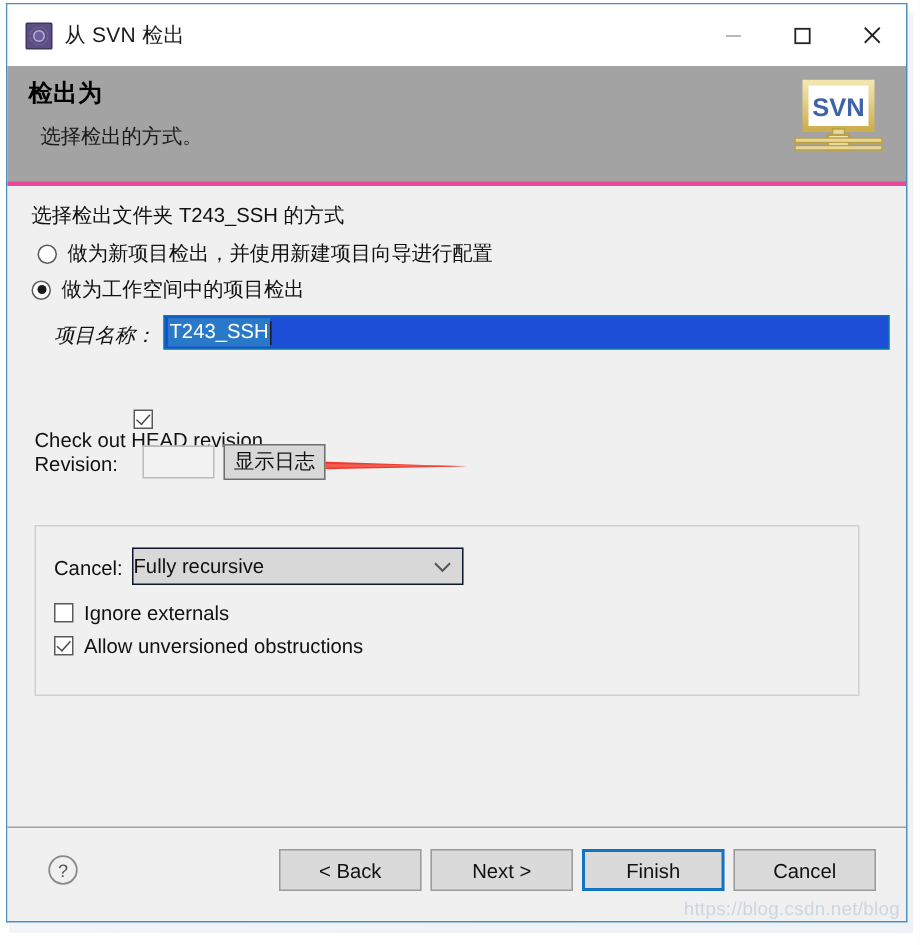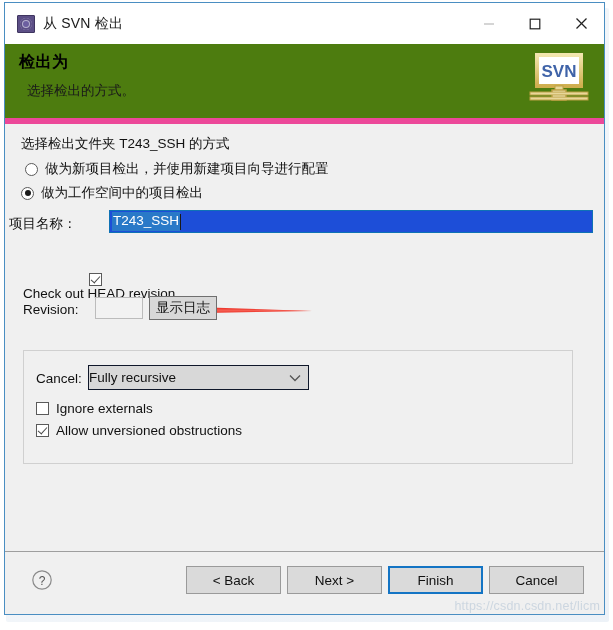--- a/index.html
+++ b/index.html
@@ -86,22 +86,22 @@
     width: 46px; height: 41px;
     display: flex; align-items: center; justify-content: center;
     cursor: default;
   }
   .win-btn svg { display: block; }
 
   
   .header {
     flex: 0 0 auto;
     height: 80px;
-    background: #4d7c0f;
-    border-bottom: 6px solid #ec4899;
+    background: #a3a3a3;
+    border-bottom: 3px solid #ec4899;
     position: relative;
     box-sizing: border-box;
   }
   .header-title {
     position: absolute; left: 14px; top: 8px;
     font-size: 16px; font-weight: bold; color: #000;
     letter-spacing: .5px;
   }
   .header-sub {
     position: absolute; left: 22px; top: 38px;
@@ -146,22 +146,22 @@
   .radio.checked::after {
     content: "";
     position: absolute; left: 2.5px; top: 2.5px;
     width: 6px; height: 6px;
     border-radius: 50%;
     background: #1a1a1a;
   }
 
   
   .proj-label {
-    position: absolute; left: 4px; top: 91px;
-    font-size: 13.5px; color: #111;
+    position: absolute; left: 31px; top: 91px;
+    font-size: 13.5px; color: #111; font-style: italic;
   }
   .proj-input {
     position: absolute; left: 104px; top: 86px;
     width: 484px; height: 23px;
     background: #1d4ed8;
     border: 1px solid #0f72b5;
     box-sizing: border-box;
     display: flex; align-items: center;
     padding-left: 2px;
     overflow: hidden;
@@ -426,17 +426,17 @@
         <text x="11" y="15.6" font-family="'Liberation Sans', sans-serif" font-size="12" fill="#555" text-anchor="middle">?</text>
       </svg>
 
       <div class="btn-bar">
         <div class="btn">&lt; Back</div>
         <div class="btn">Next &gt;</div>
         <div class="btn default">Finish</div>
         <div class="btn">Cancel</div>
       </div>
 
-      <div class="watermark">https://csdn.csdn.net/licm</div>
+      <div class="watermark">https://blog.csdn.net/blog</div>
     </div>
 
   </div>
 </div>
 
 </body></html>

